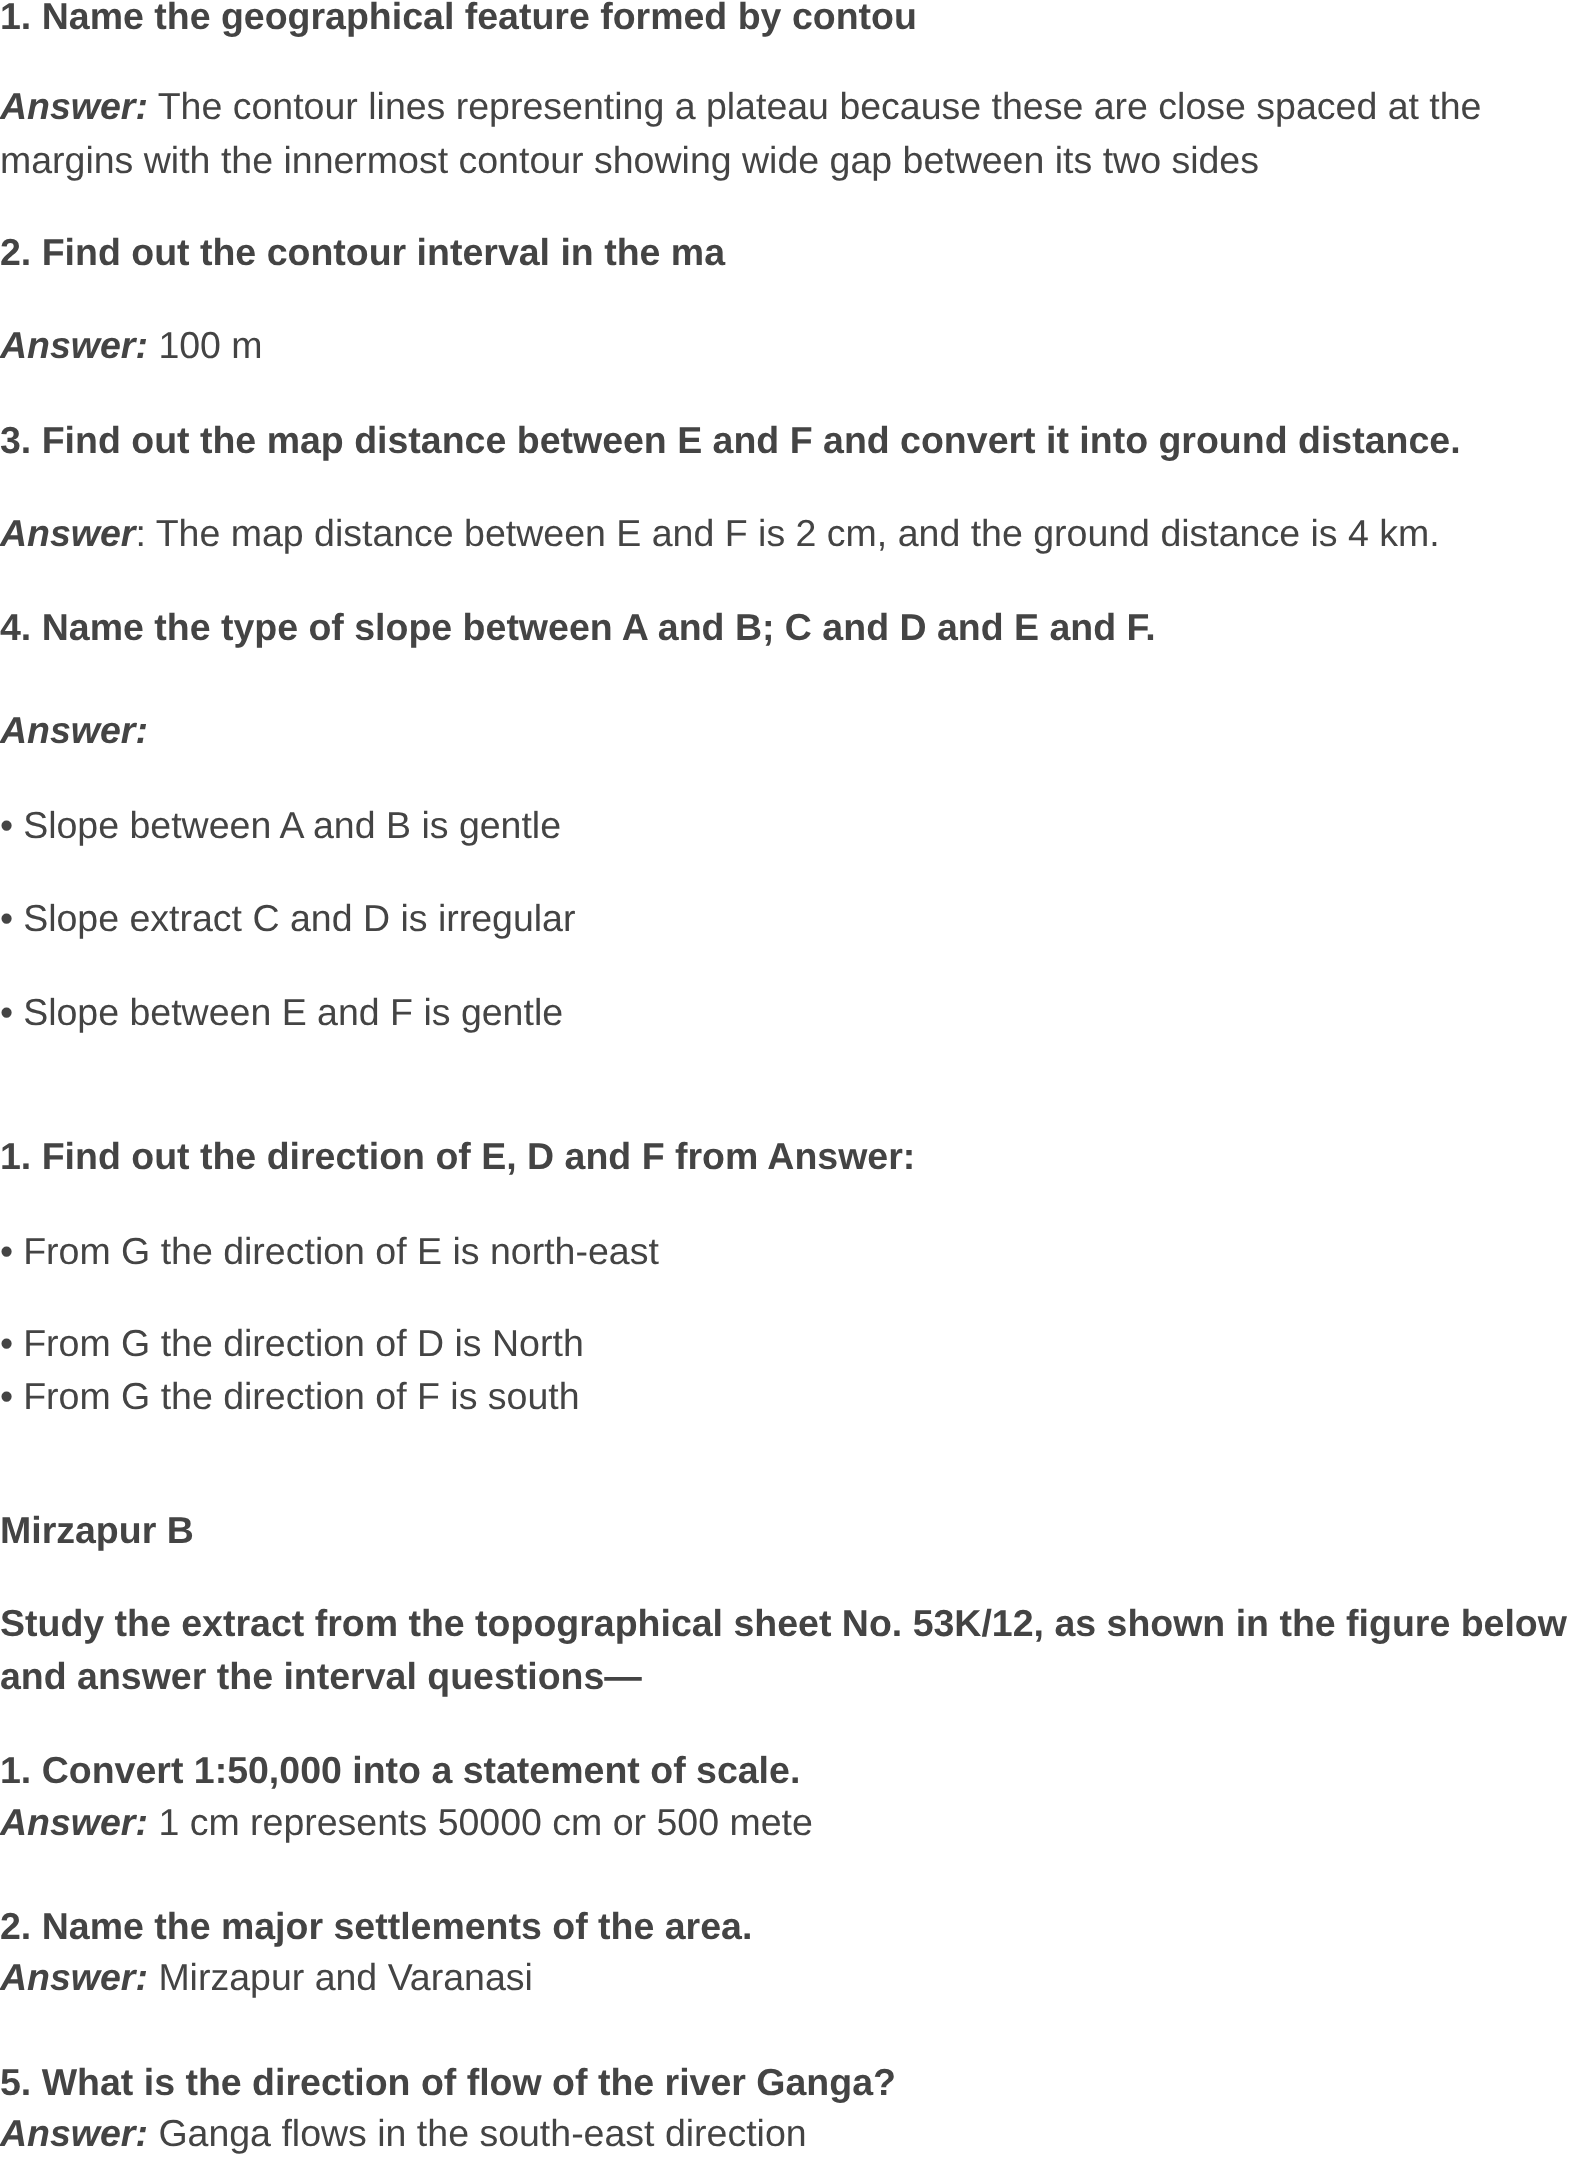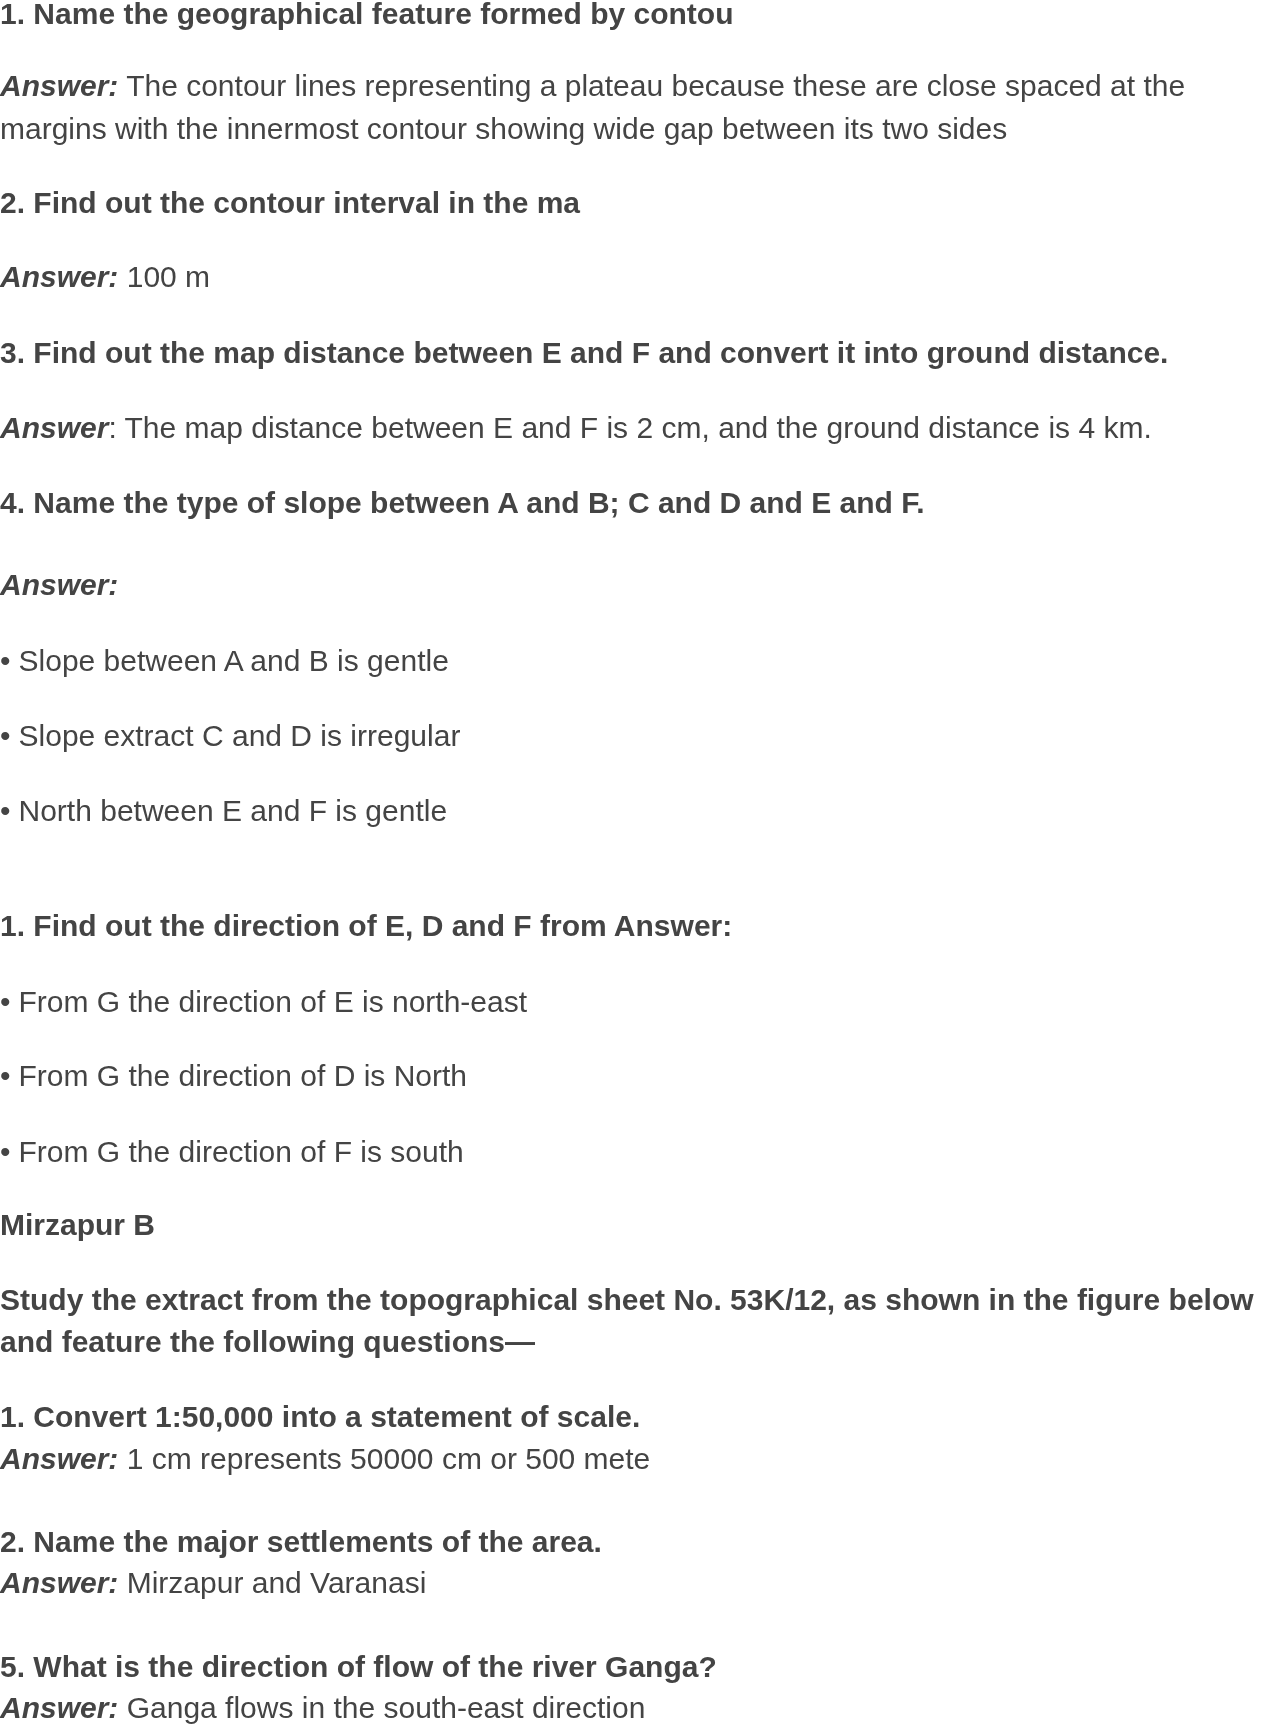--- a/index.html
+++ b/index.html
@@ -24,30 +24,30 @@
 <div class="line q" style="top:185px">2. Find out the contour interval in the ma</div>
 <div class="line" style="top:259px"><span class="lbl">Answer:</span> <span>100 m</span></div>
 
 <div class="line q" style="top:335px">3. Find out the map distance between E and F and convert it into ground distance.</div>
 <div class="line" style="top:410px"><span class="lbl">Answer</span><span>: The map distance between E and F is 2 cm, and the ground distance is 4 km.</span></div>
 
 <div class="line q" style="top:485px">4. Name the type of slope between A and B; C and D and E and F.</div>
 <div class="line lbl" style="top:567px">Answer:</div>
 <div class="line bullet" style="top:643px">Slope between A and B is gentle</div>
 <div class="line bullet" style="top:718px">Slope extract C and D is irregular</div>
-<div class="line bullet" style="top:793px">North between E and F is gentle</div>
+<div class="line bullet" style="top:793px">Slope between E and F is gentle</div>
 
 <div class="line q" style="top:908px">1. Find out the direction of E, D and F from Answer:</div>
 <div class="line bullet" style="top:984px">From G the direction of E is north-east</div>
 <div class="line bullet" style="top:1058px">From G the direction of D is North</div>
-<div class="line bullet" style="top:1134px">From G the direction of F is south</div>
+<div class="line bullet" style="top:1100px">From G the direction of F is south</div>
 
 <div class="line q" style="top:1207px">Mirzapur B</div>
 <div class="line q" style="top:1282px">Study the extract from the topographical sheet No. 53K/12, as shown in the figure below</div>
-<div class="line q" style="top:1324px">and feature the following questions—</div>
+<div class="line q" style="top:1324px">and answer the interval questions—</div>
 
 <div class="line q" style="top:1399px">1. Convert 1:50,000 into a statement of scale.</div>
 <div class="line" style="top:1441px"><span class="lbl">Answer:</span> <span>1 cm represents 50000 cm or 500 mete</span></div>
 
 <div class="line q" style="top:1524px">2. Name the major settlements of the area.</div>
 <div class="line" style="top:1565px"><span class="lbl">Answer:</span> <span>Mirzapur and Varanasi</span></div>
 
 <div class="line q" style="top:1649px">5. What is the direction of flow of the river Ganga?</div>
 <div class="line" style="top:1690px"><span class="lbl">Answer:</span> <span>Ganga flows in the south-east direction</span></div>
 

